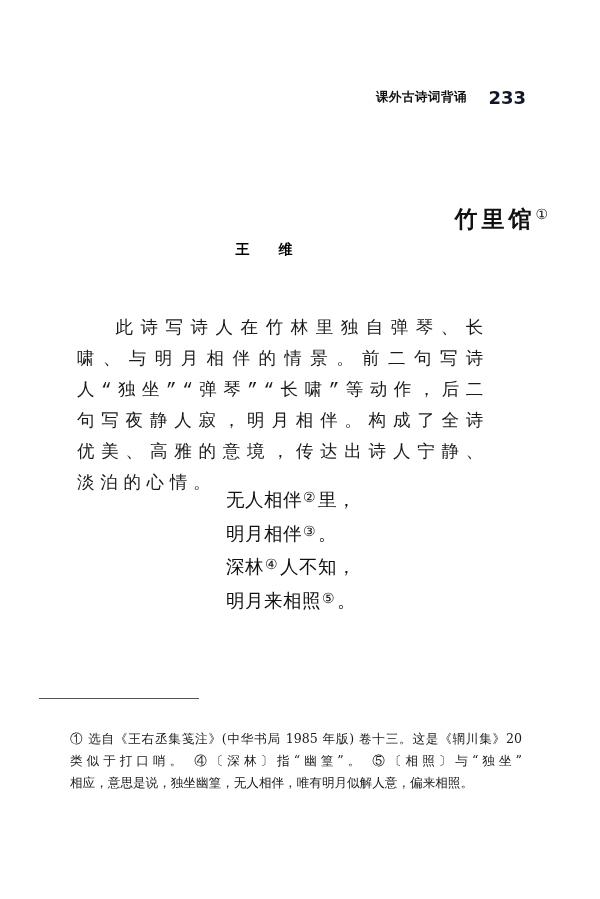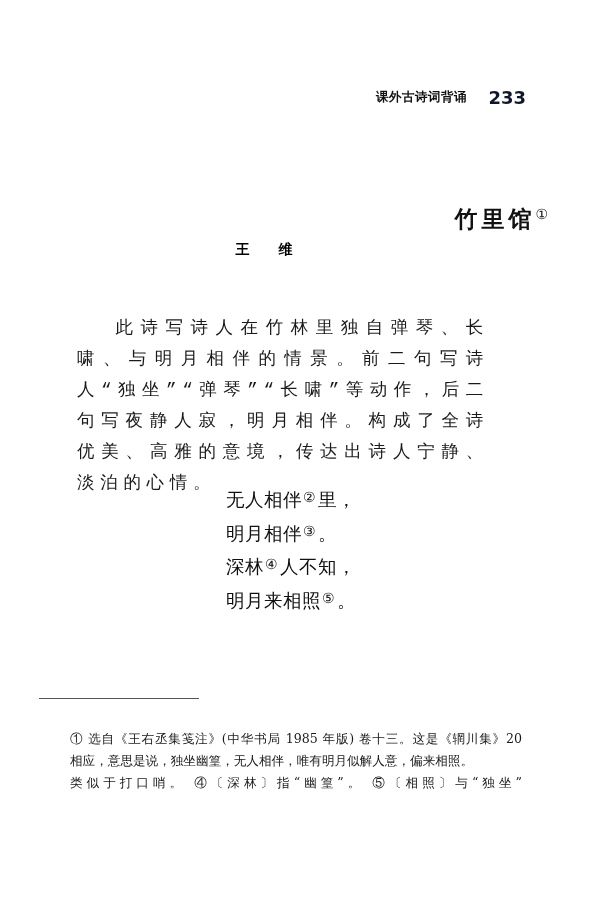--- a/index.html
+++ b/index.html
@@ -151,15 +151,15 @@
   <span class="line"><span>无人相伴</span><span class="note-mark">②</span><span>里，</span></span>
   <span class="line"><span>明月相伴</span><span class="note-mark">③</span><span>。</span></span>
   <span class="line"><span>深林</span><span class="note-mark">④</span><span>人不知，</span></span>
   <span class="line"><span>明月来相照</span><span class="note-mark">⑤</span><span>。</span></span>
 </div>
 
 <div class="footnote-rule"></div>
 
 <div class="footnotes">
   <span class="fline">①  选自《王右丞集笺注》(中华书局 1985 年版) 卷十三。这是《辋川集》20</span>
+  <span class="fline">类似于打口哨。     ④〔深林〕指“幽篁”。     ⑤〔相照〕与“独坐”</span>
   <span class="fline last">相应，意思是说，独坐幽篁，无人相伴，唯有明月似解人意，偏来相照。</span>
-  <span class="fline">类似于打口哨。     ④〔深林〕指“幽篁”。     ⑤〔相照〕与“独坐”</span>
 </div>
 
 </body></html>

